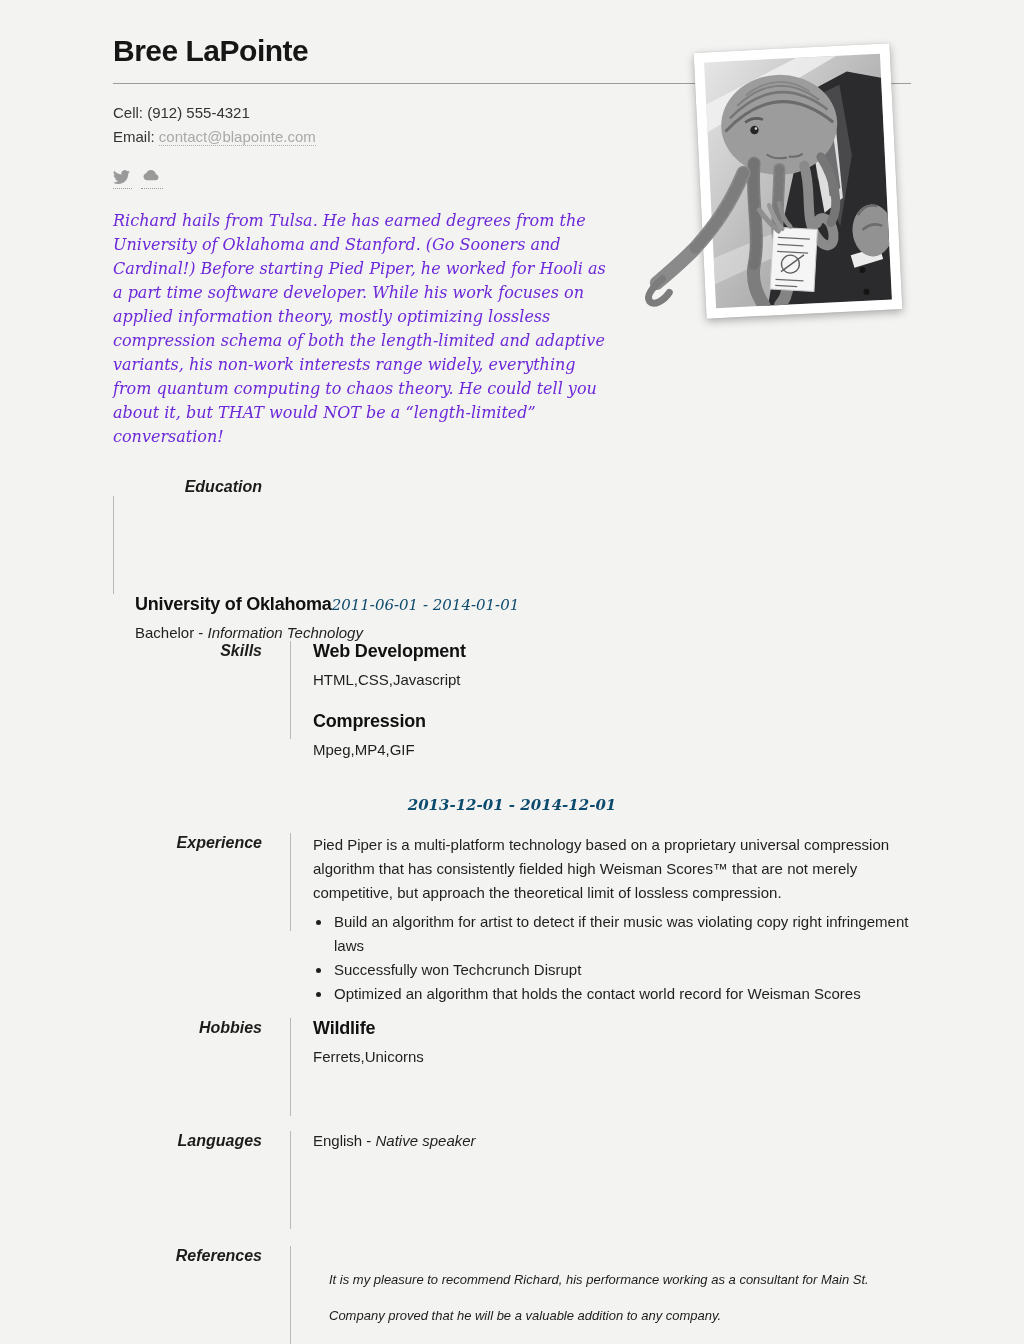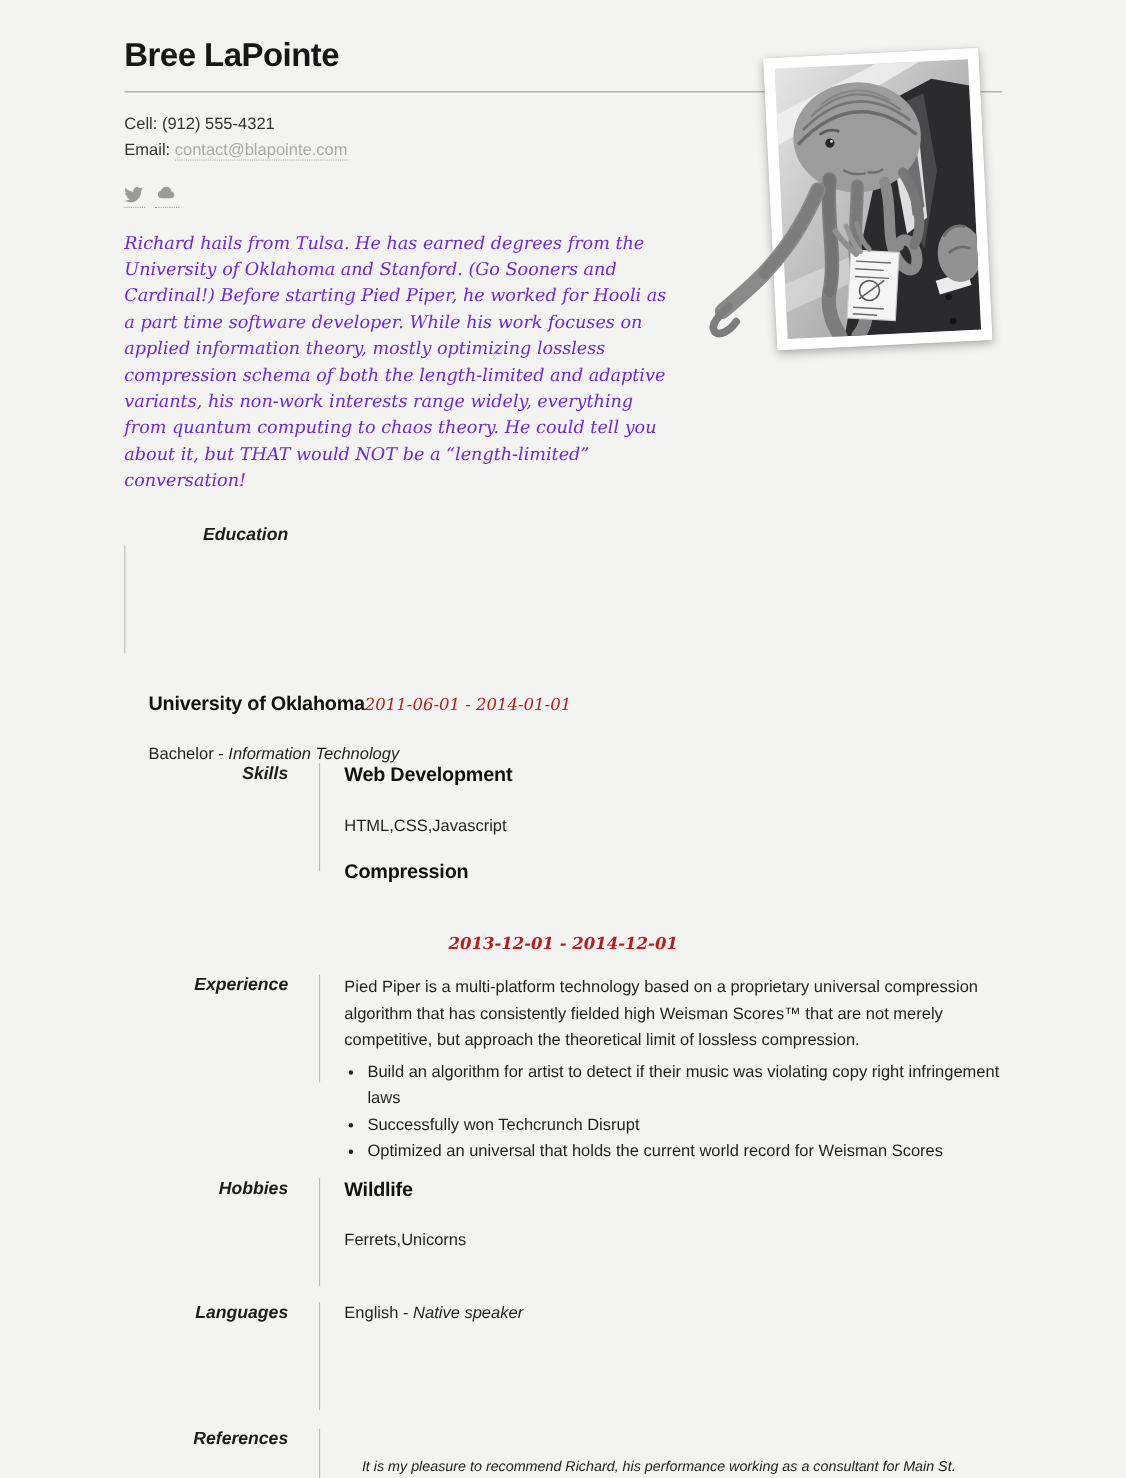--- a/index.html
+++ b/index.html
@@ -70,32 +70,32 @@
   }
   .sline { width: 1px; height: 98px; background: #b8b8b8; flex-shrink: 0; }
   .scontent { flex: 1; padding-left: 22px; }
 
   #row-education { min-height: 115px; flex-direction: column; }
   #row-skills    { min-height: 155px; }
   #sec-experience{ min-height: 222px; }
   #row-languages { min-height: 115px; }
   #row-hobbies   { min-height: 113px; }
 
-  .titlerow { display: flex; justify-content: space-between; align-items: flex-start; margin-top: 35px; }
+  .titlerow { display: flex; justify-content: space-between; align-items: flex-start; }
   .entry-title {
     margin: 0; font-size: 18px; line-height: 21px;
     font-weight: bold; color: #111;
     letter-spacing: -0.2px;
   }
   .date {
     font-family: "DejaVu Serif", serif;
     font-style: italic; font-size: 15px;
-    color: #b91c1c; padding-top: 2px;
-  }
-  .entry-sub { margin-top: 27px; font-size: 15px; color: #1f1f1f; }
+    color: #0c4a6e; padding-top: 2px;
+  }
+  .entry-sub { margin-top: 9px; font-size: 15px; color: #1f1f1f; }
   .entry-sub i, .lang-level { font-style: italic; }
 
   .skill + .skill { margin-top: 23px; }
 
   .exp-date { text-align: center; margin-bottom: 19px; padding-top: 0; font-weight: bold; }
   .summary { margin: 0; font-size: 15px; line-height: 24px; color: #1f1f1f; }
   ul.bullets { margin: 5px 0 0 0; padding-left: 19px; }
   ul.bullets li { font-size: 15px; line-height: 24px; color: #1f1f1f; padding-left: 2px; }
 
   .ref-text {
@@ -233,35 +233,36 @@
     <section class="sec-row" id="row-skills">
       <div class="slabel">Skills</div>
       <div class="sline"></div>
       <div class="scontent">
         <div class="skill">
           <h2 class="entry-title">Web Development</h2>
           <div class="entry-sub">HTML,CSS,Javascript</div>
         </div>
         <div class="skill">
           <h2 class="entry-title">Compression</h2>
+          <div class="entry-sub">Mpeg,MP4,GIF</div>
         </div>
       </div>
     </section>
 
     <section id="sec-experience">
       <div class="date exp-date">2013-12-01 - 2014-12-01</div>
       <div class="sec-row">
         <div class="slabel">Experience</div>
         <div class="sline"></div>
         <div class="scontent">
           <p class="summary">Pied Piper is a multi-platform technology based on a proprietary universal compression algorithm that has consistently fielded high Weisman Scores™ that are not merely competitive, but approach the theoretical limit of lossless compression.</p>
           <ul class="bullets">
             <li>Build an algorithm for artist to detect if their music was violating copy right infringement laws</li>
             <li>Successfully won Techcrunch Disrupt</li>
-            <li>Optimized an universal that holds the current world record for Weisman Scores</li>
+            <li>Optimized an algorithm that holds the contact world record for Weisman Scores</li>
           </ul>
         </div>
       </div>
     </section>
 
     <section class="sec-row" id="row-hobbies">
       <div class="slabel">Hobbies</div>
       <div class="sline"></div>
       <div class="scontent">
         <h2 class="entry-title">Wildlife</h2>

